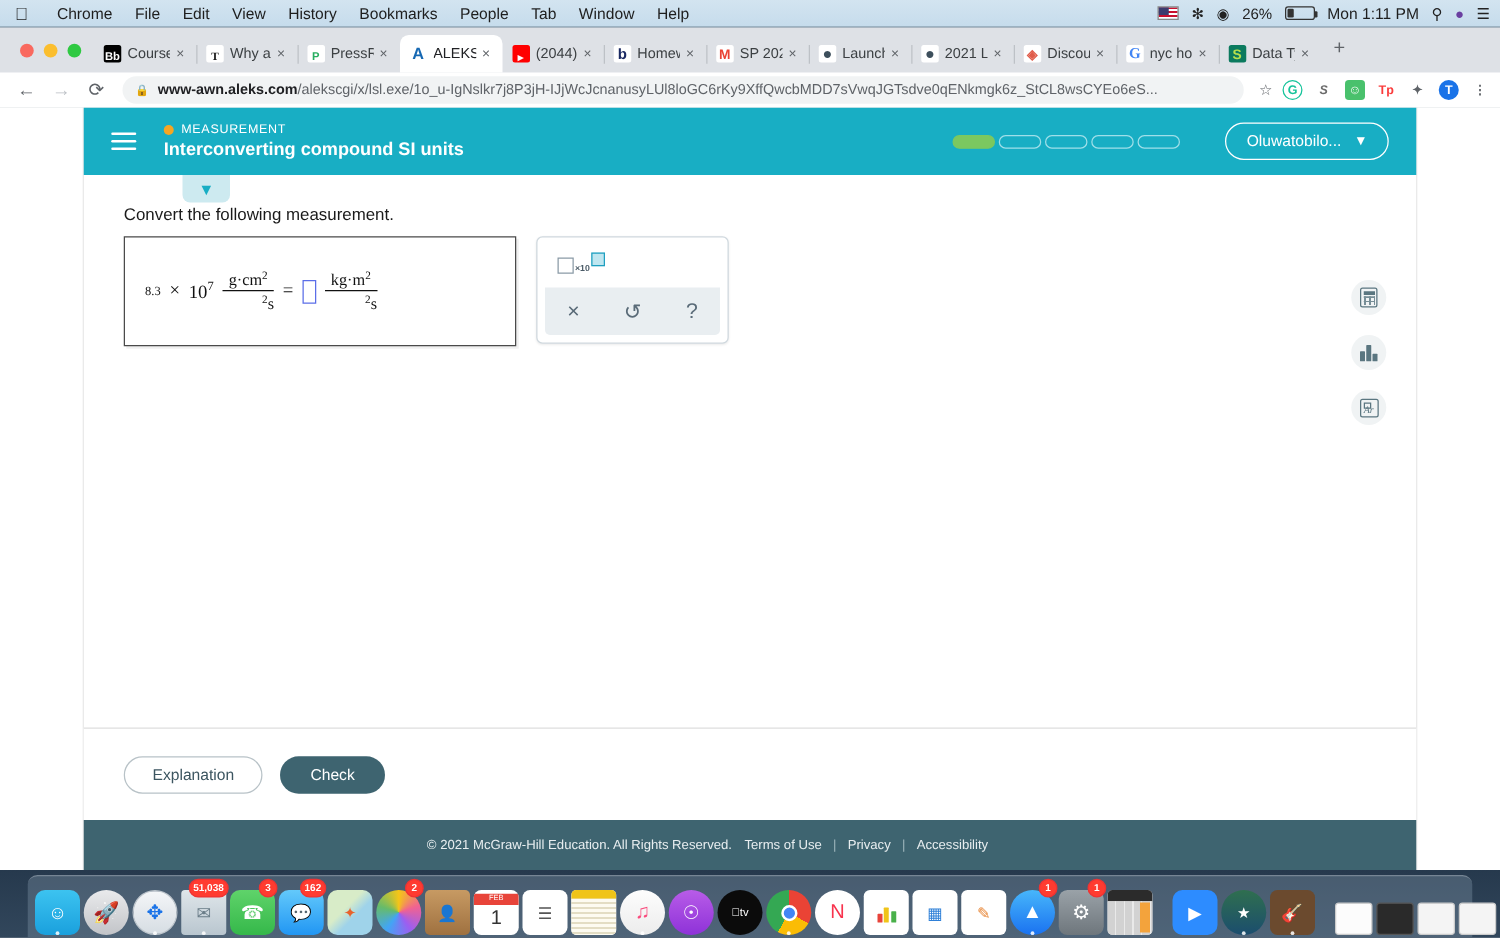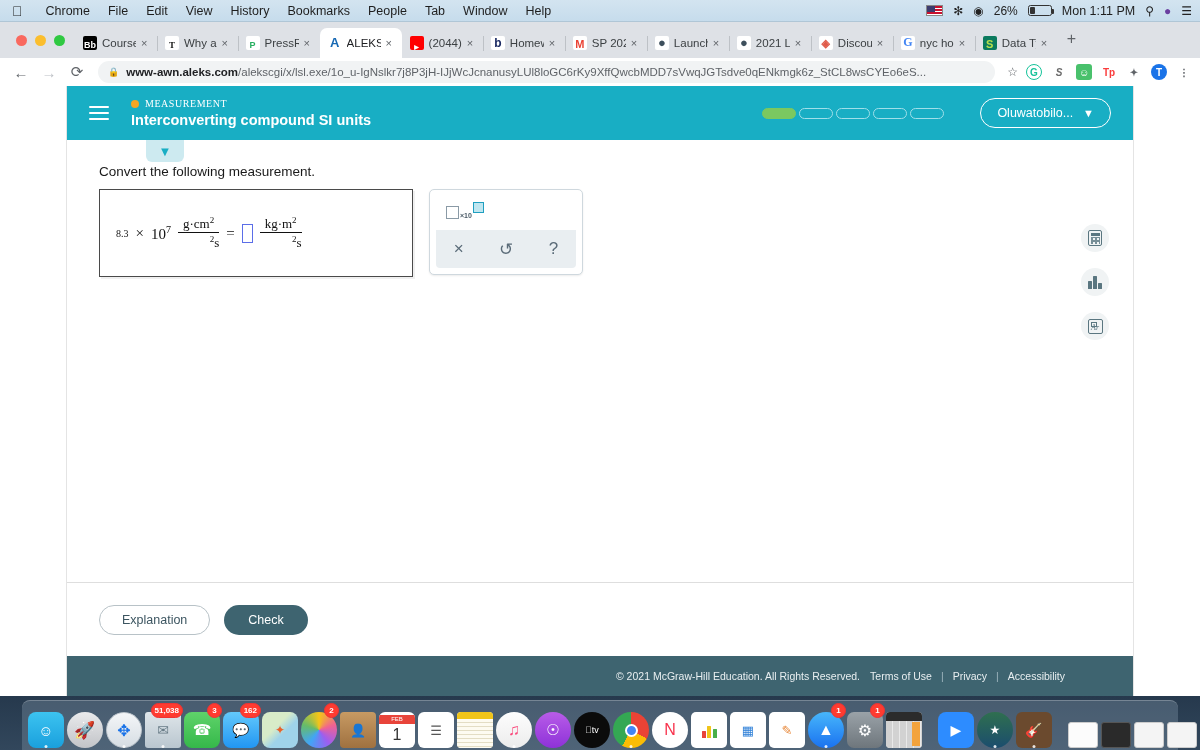--- a/index.html
+++ b/index.html
@@ -110,21 +110,21 @@
   }
   .hamburger {
     width: 26px; height: 26px; display:flex; flex-direction:column; justify-content:center; gap:4px;
     margin-right: 16px;
   }
   .hamburger span { display:block; height: 2px; background: #fff; border-radius: 1px; }
   .hamburger span:nth-child(1){ width: 20px; }
   .hamburger span:nth-child(2){ width: 20px; }
   .hamburger span:nth-child(3){ width: 20px; }
   .htitle-wrap { display:flex; flex-direction:column; gap: 3px; }
-  .topic-row { display: flex; align-items: center; gap: 6px; font-family: Liberation Serif, serif; }
+  .topic-row { display: flex; align-items: center; gap: 6px; }
   .topic-dot { width: 8px; height: 8px; border-radius: 50%; background: #f5a623; }
   .topic-name { font-size: 10px; color: #fff; letter-spacing: 0.55px; font-weight: 400; }
   .lesson-title { font-size: 14.5px; color: #fff; font-weight: 700; }
   .hdr-right { margin-left: auto; display: flex; align-items: center; gap: 36px; }
   .progress { display: flex; gap: 3px; }
   .pbar { width: 34px; height: 11px; border: 1.4px solid #9fdfe9; border-radius: 6px; }
   .pbar.filled { background: #7bc860; border-color: #7bc860; }
   .userchip {
     border: 1.5px solid #fff; border-radius: 18px; height: 30px;
     display: flex; align-items: center; gap: 10px; padding: 0 16px;
@@ -214,21 +214,21 @@
   .btn-expl {
     border: 1px solid #b8c2c7; border-radius: 18px; height: 30px; padding: 0 22px;
     display:flex; align-items:center; font-size: 12.5px; color: #3c5560; background: #fff;
   }
   .btn-check {
     border: none; border-radius: 18px; height: 30px; padding: 0 24px;
     display:flex; align-items:center; font-size: 12.5px; color: #fff; background: #3e6470; font-weight: 400;
   }
   .copyright-bar {
     position: absolute; left: 0; right: 0; bottom: 0; height: 40px; background: #3e6470;
-    display: flex; align-items: center; justify-content: flex-end; padding-right: 68px; gap: 0;
+    display: flex; align-items: center; justify-content: center; padding-right: 68px; gap: 0;
     font-size: 10.5px; color: #e8eef0;
   }
   .copyright-bar .cgap { padding: 0 9px; color: #9fb6bd; }
   .copyright-bar a { color: #e8eef0; text-decoration: none; }
 
   
   .vp-left { position:absolute; left:0; top:0; width:66px; bottom:0; background:#fff; }
   .vp-right { position:absolute; right:0; top:0; width:66px; bottom:0; background:#fff; }
 
   

